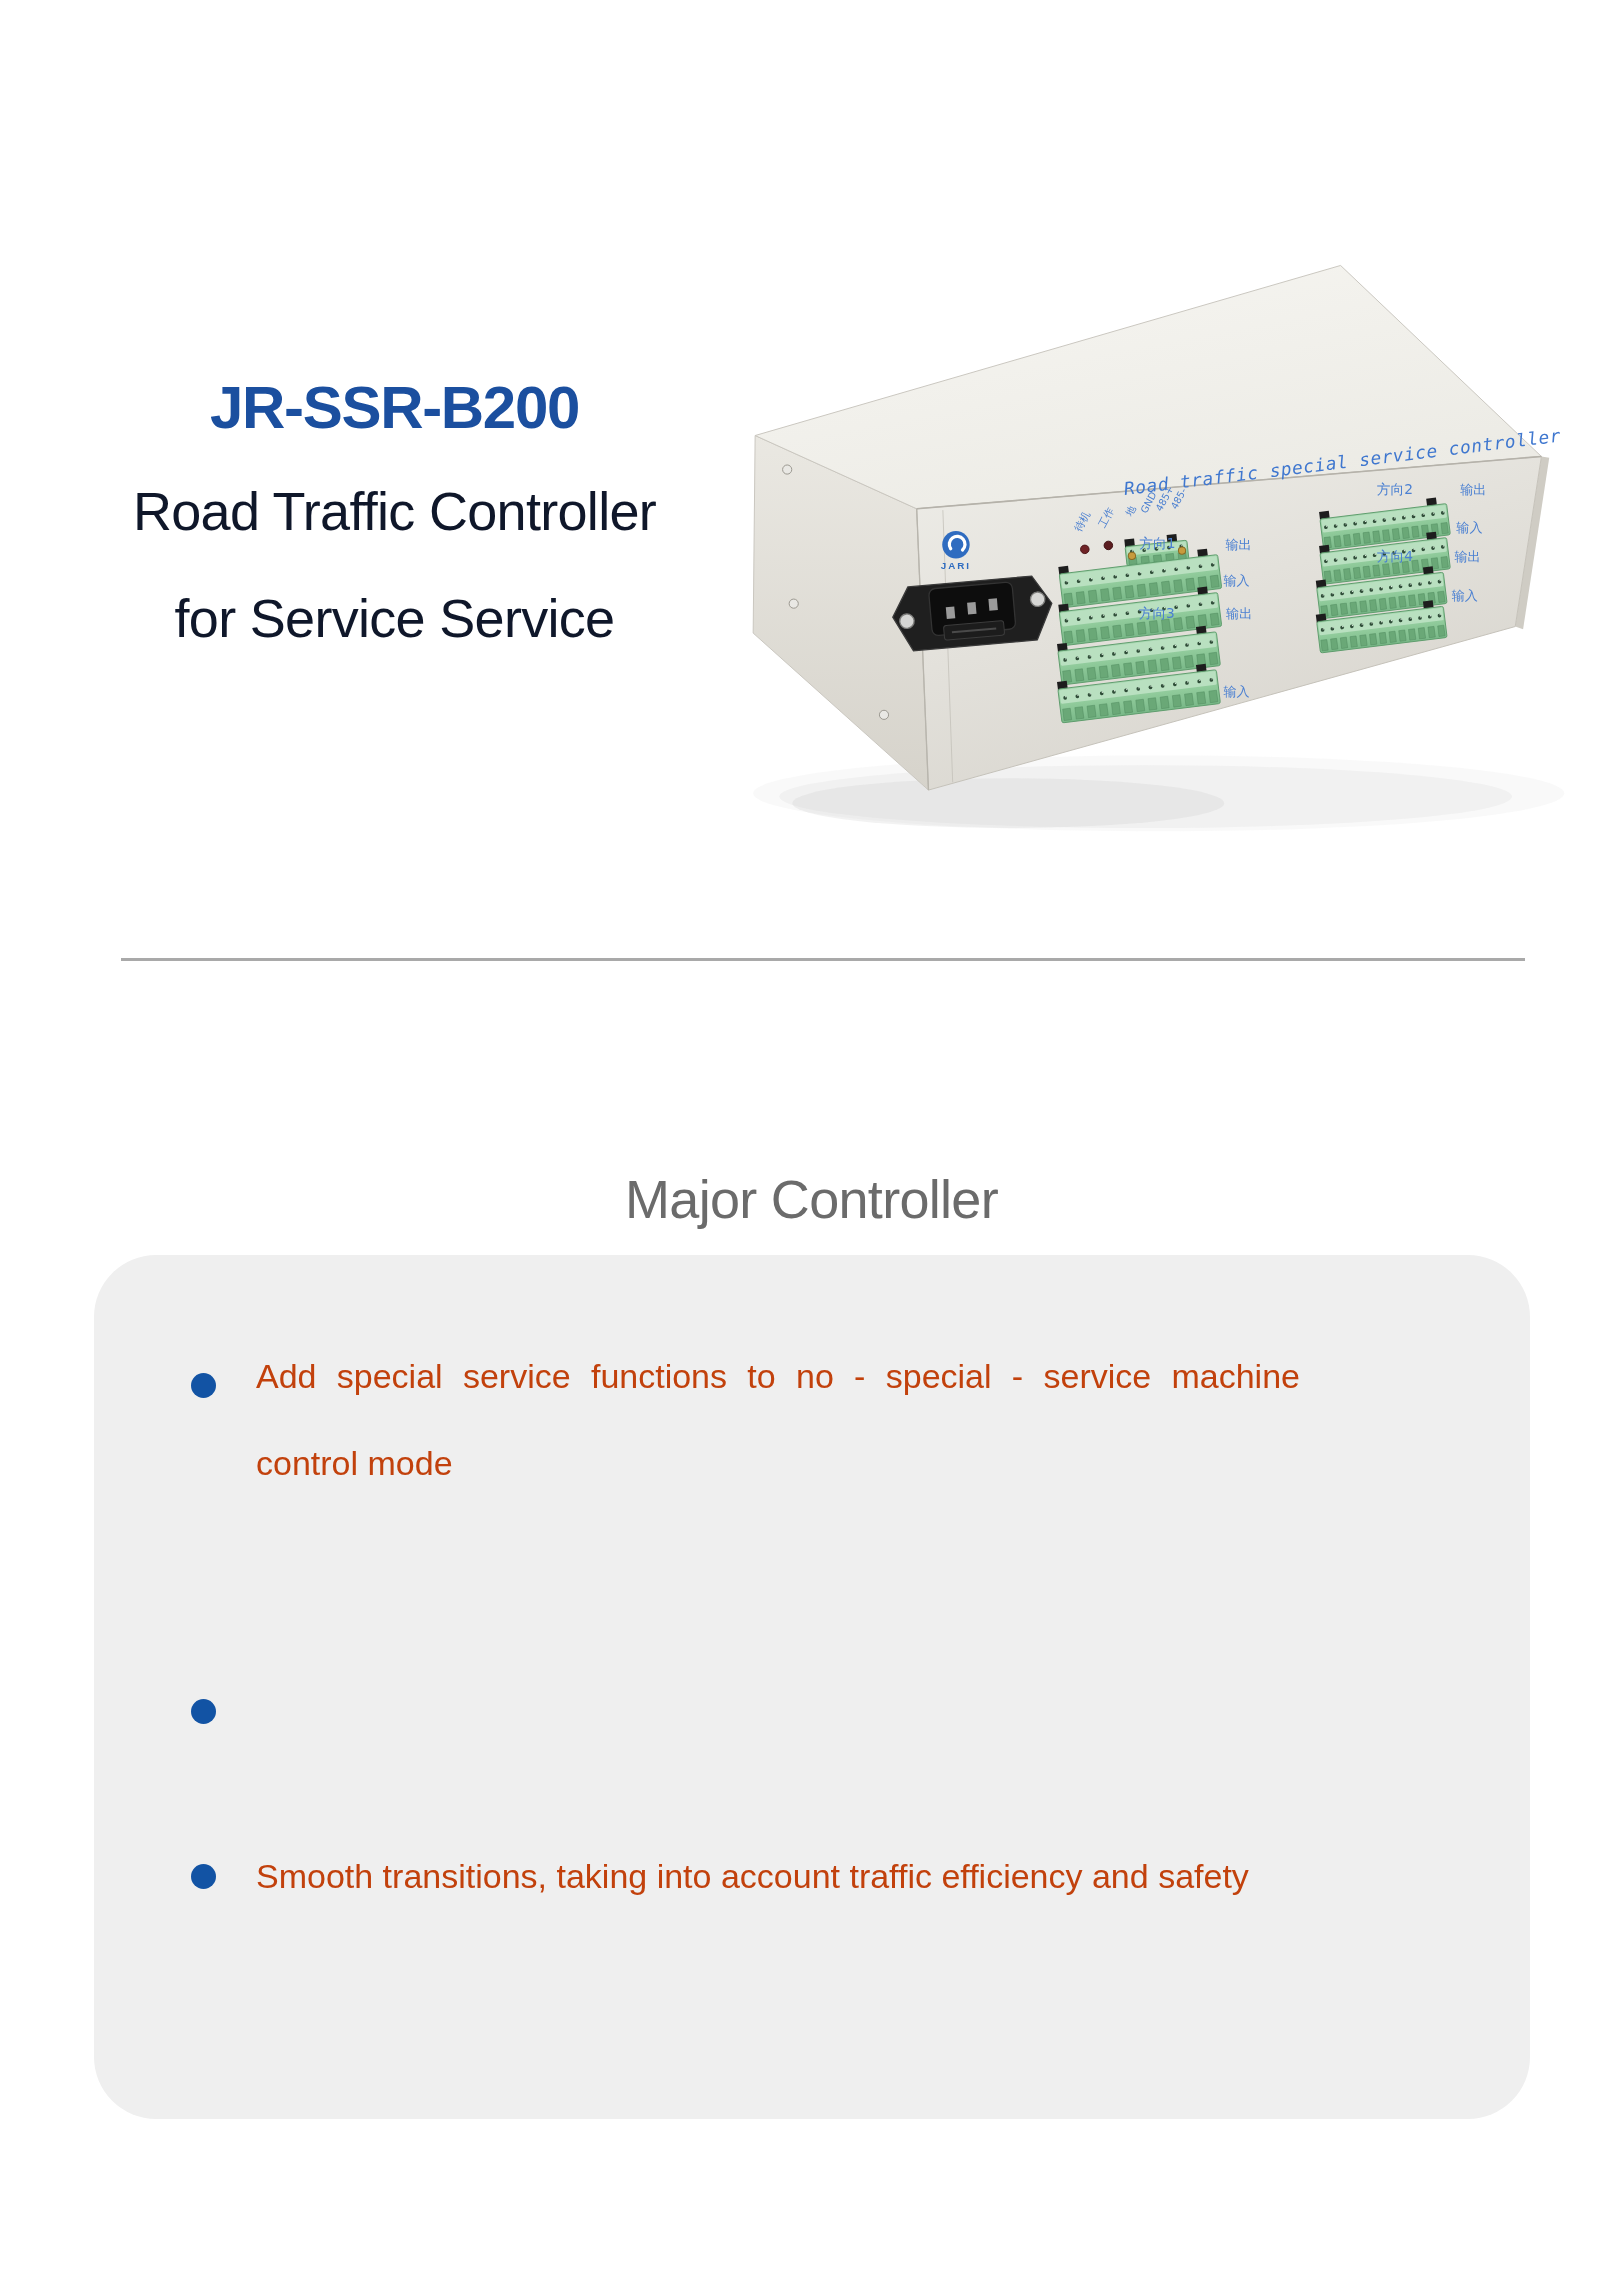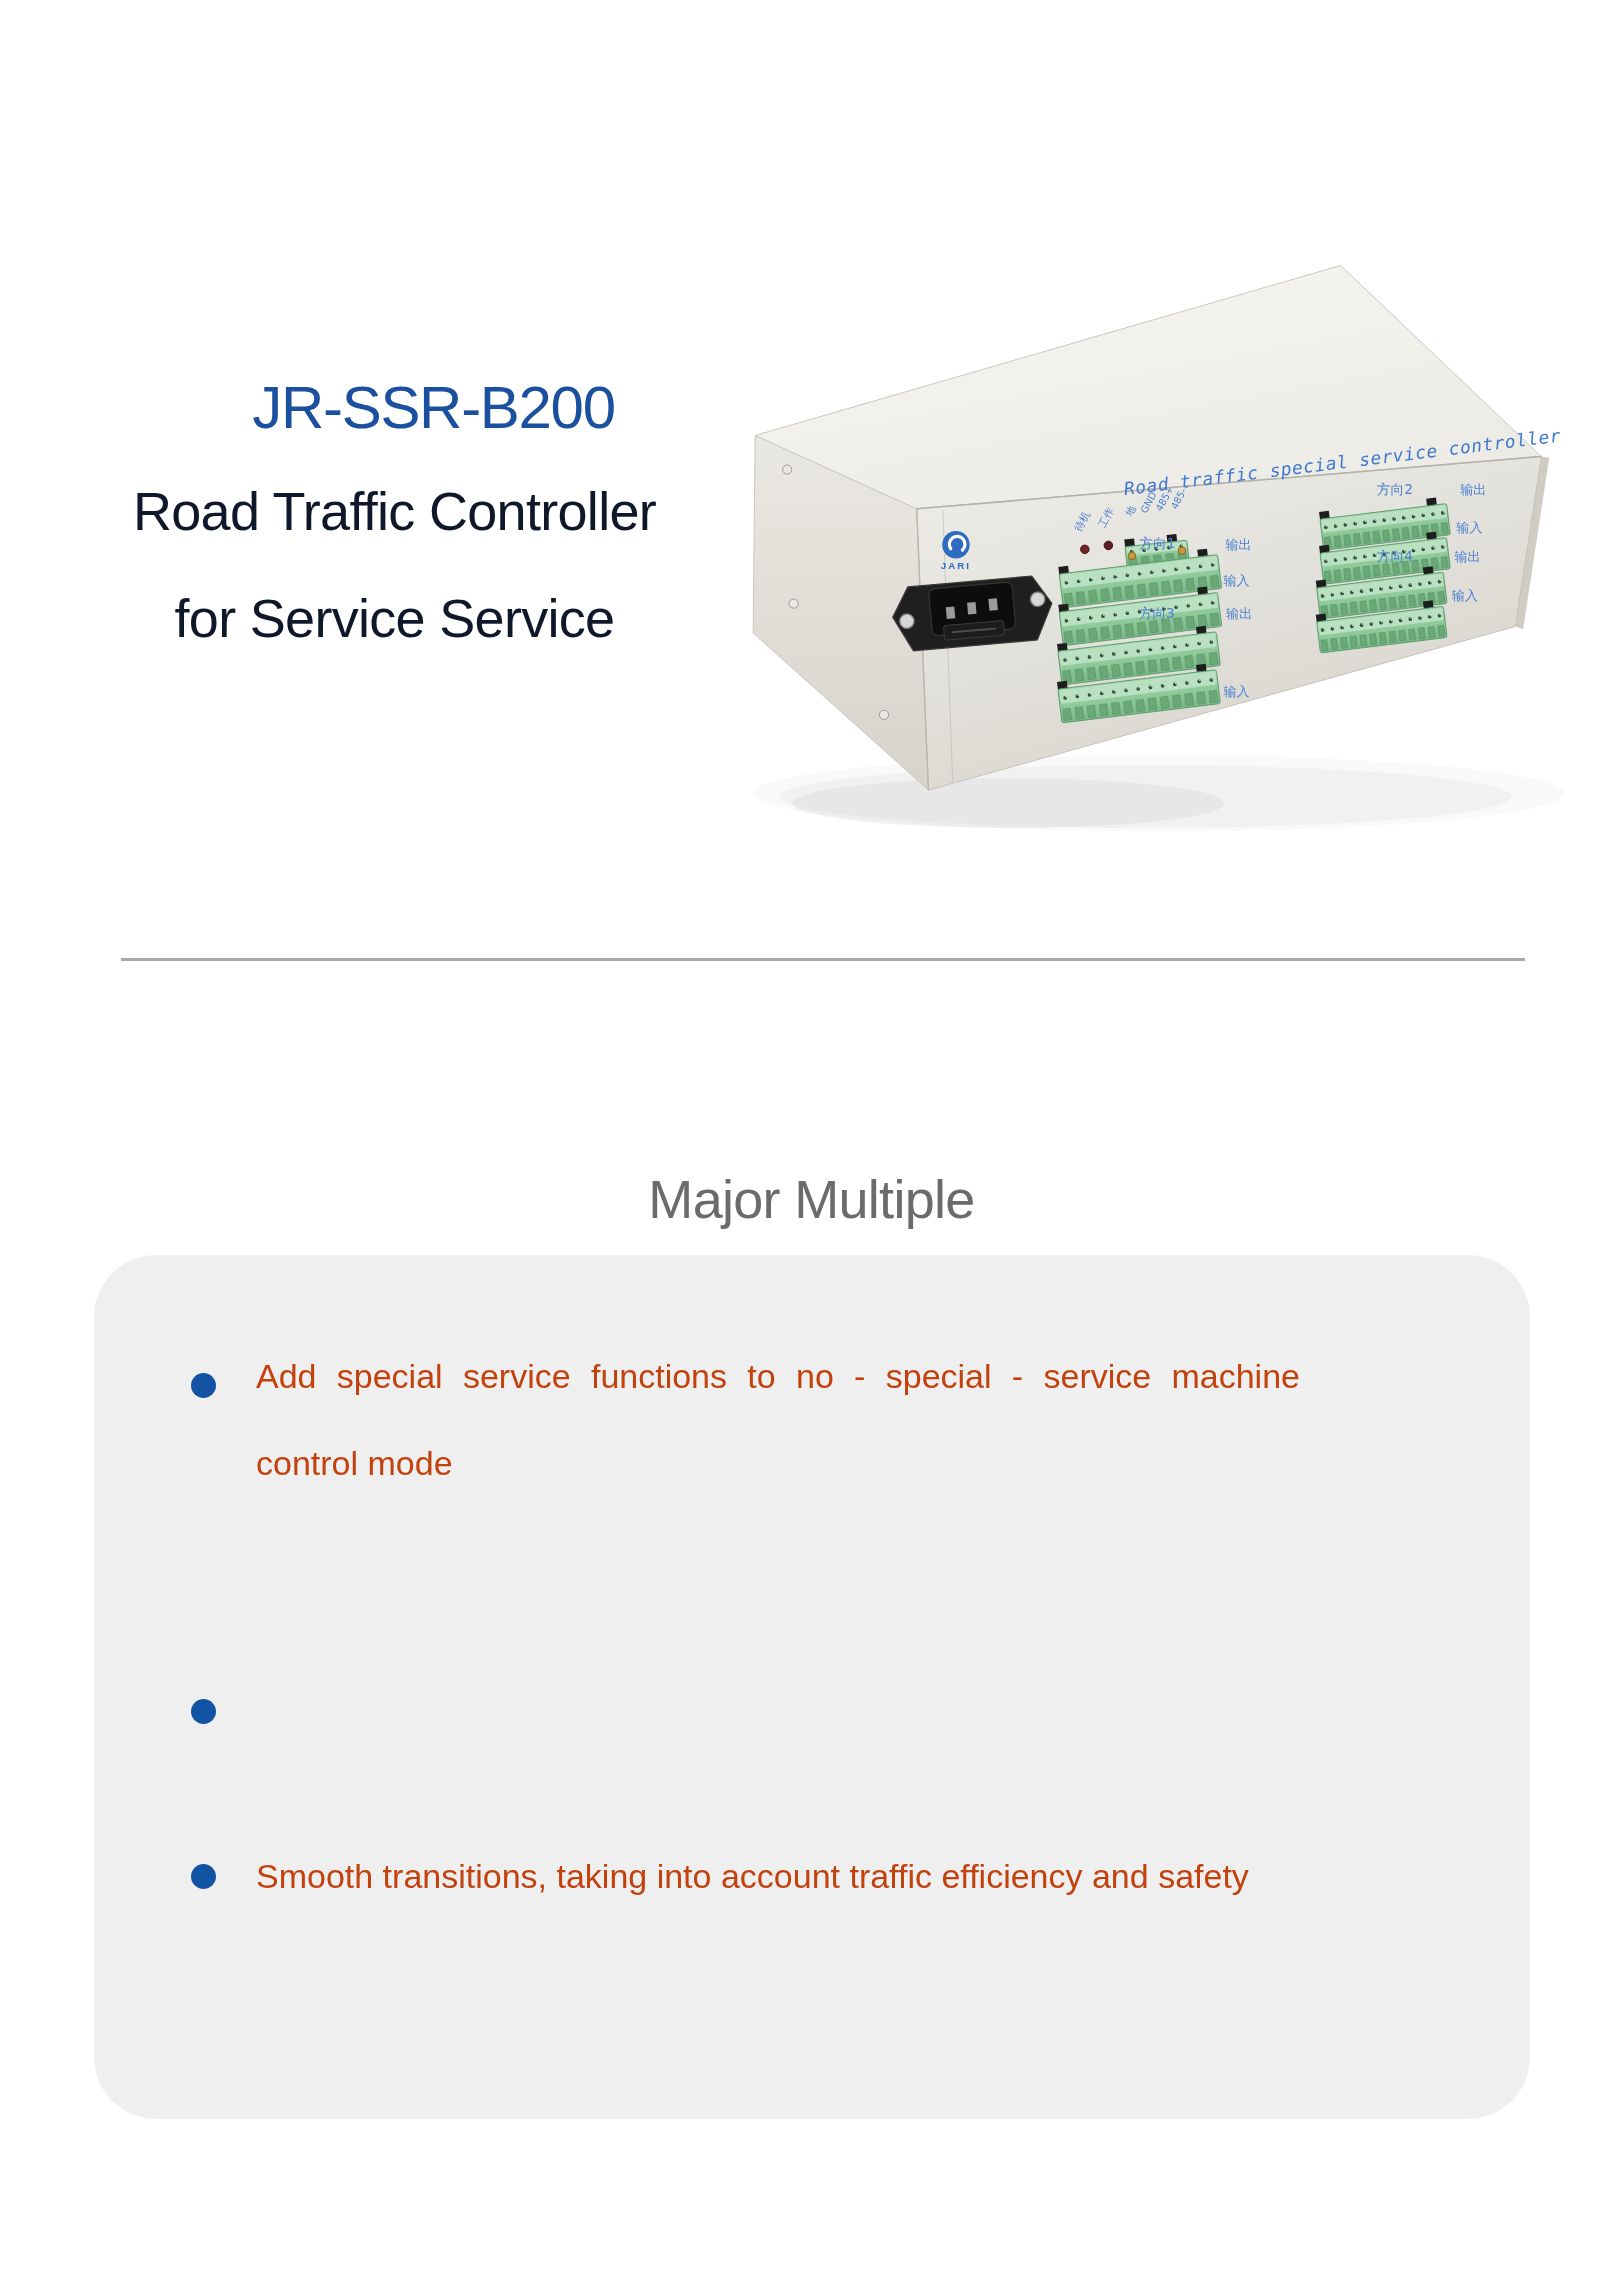--- a/index.html
+++ b/index.html
@@ -3,21 +3,21 @@
 <meta charset="utf-8">
 <style>
   html,body{margin:0;padding:0;}
   body{
     width:1623px;height:2295px;position:relative;background:#ffffff;
     font-family:"Liberation Sans", sans-serif;overflow:hidden;
   }
   
   .model-title{
     position:absolute;top:338px;left:0;width:789px;text-align:center;
-    font-size:60px;line-height:1;font-weight:400;letter-spacing:-1.3px;color:#1b4f9f;margin-left:39px;
+    font-size:60px;line-height:1;font-weight:700;letter-spacing:-1.3px;color:#1b4f9f;
   }
   .subtitle-line{
     position:absolute;left:0;width:789px;text-align:center;
     font-size:54px;line-height:1;font-weight:400;letter-spacing:-0.7px;color:#0f172a;
   }
   .subtitle-line.l1{top:484px;}
   .subtitle-line.l2{top:591px;}
   
   .photo-wrap{position:absolute;left:687px;top:236px;width:870px;height:589px;}
   .photo-wrap svg{width:100%;height:100%;display:block;}
@@ -542,21 +542,21 @@
             <rect x="-12.15" y="28.799999999999997" width="9.3" height="16.32" fill="#6aa877" stroke="#4f8a5e" stroke-width="0.7"></rect>
             <circle cx="-7.5" cy="13.440000000000001" r="2.8" fill="#2f4d38"></circle>
             <circle cx="-6.3" cy="12" r="1" fill="#dff0e2"></circle>
           </g>
       </g>
     </svg>
   </figure>
 
   <div class="divider"></div>
 
-  <h2 class="section-heading">Major Multiple</h2>
+  <h2 class="section-heading">Major Controller</h2>
 
   <section class="card">
     <span class="dot d1"></span>
     <span class="dot d2"></span>
     <span class="dot d3"></span>
 
     <div class="feature f1">
       <div class="jline">Add  special  service  functions  to  no - special - service  machine</div>
       <div class="lline">control mode</div>
     </div>

